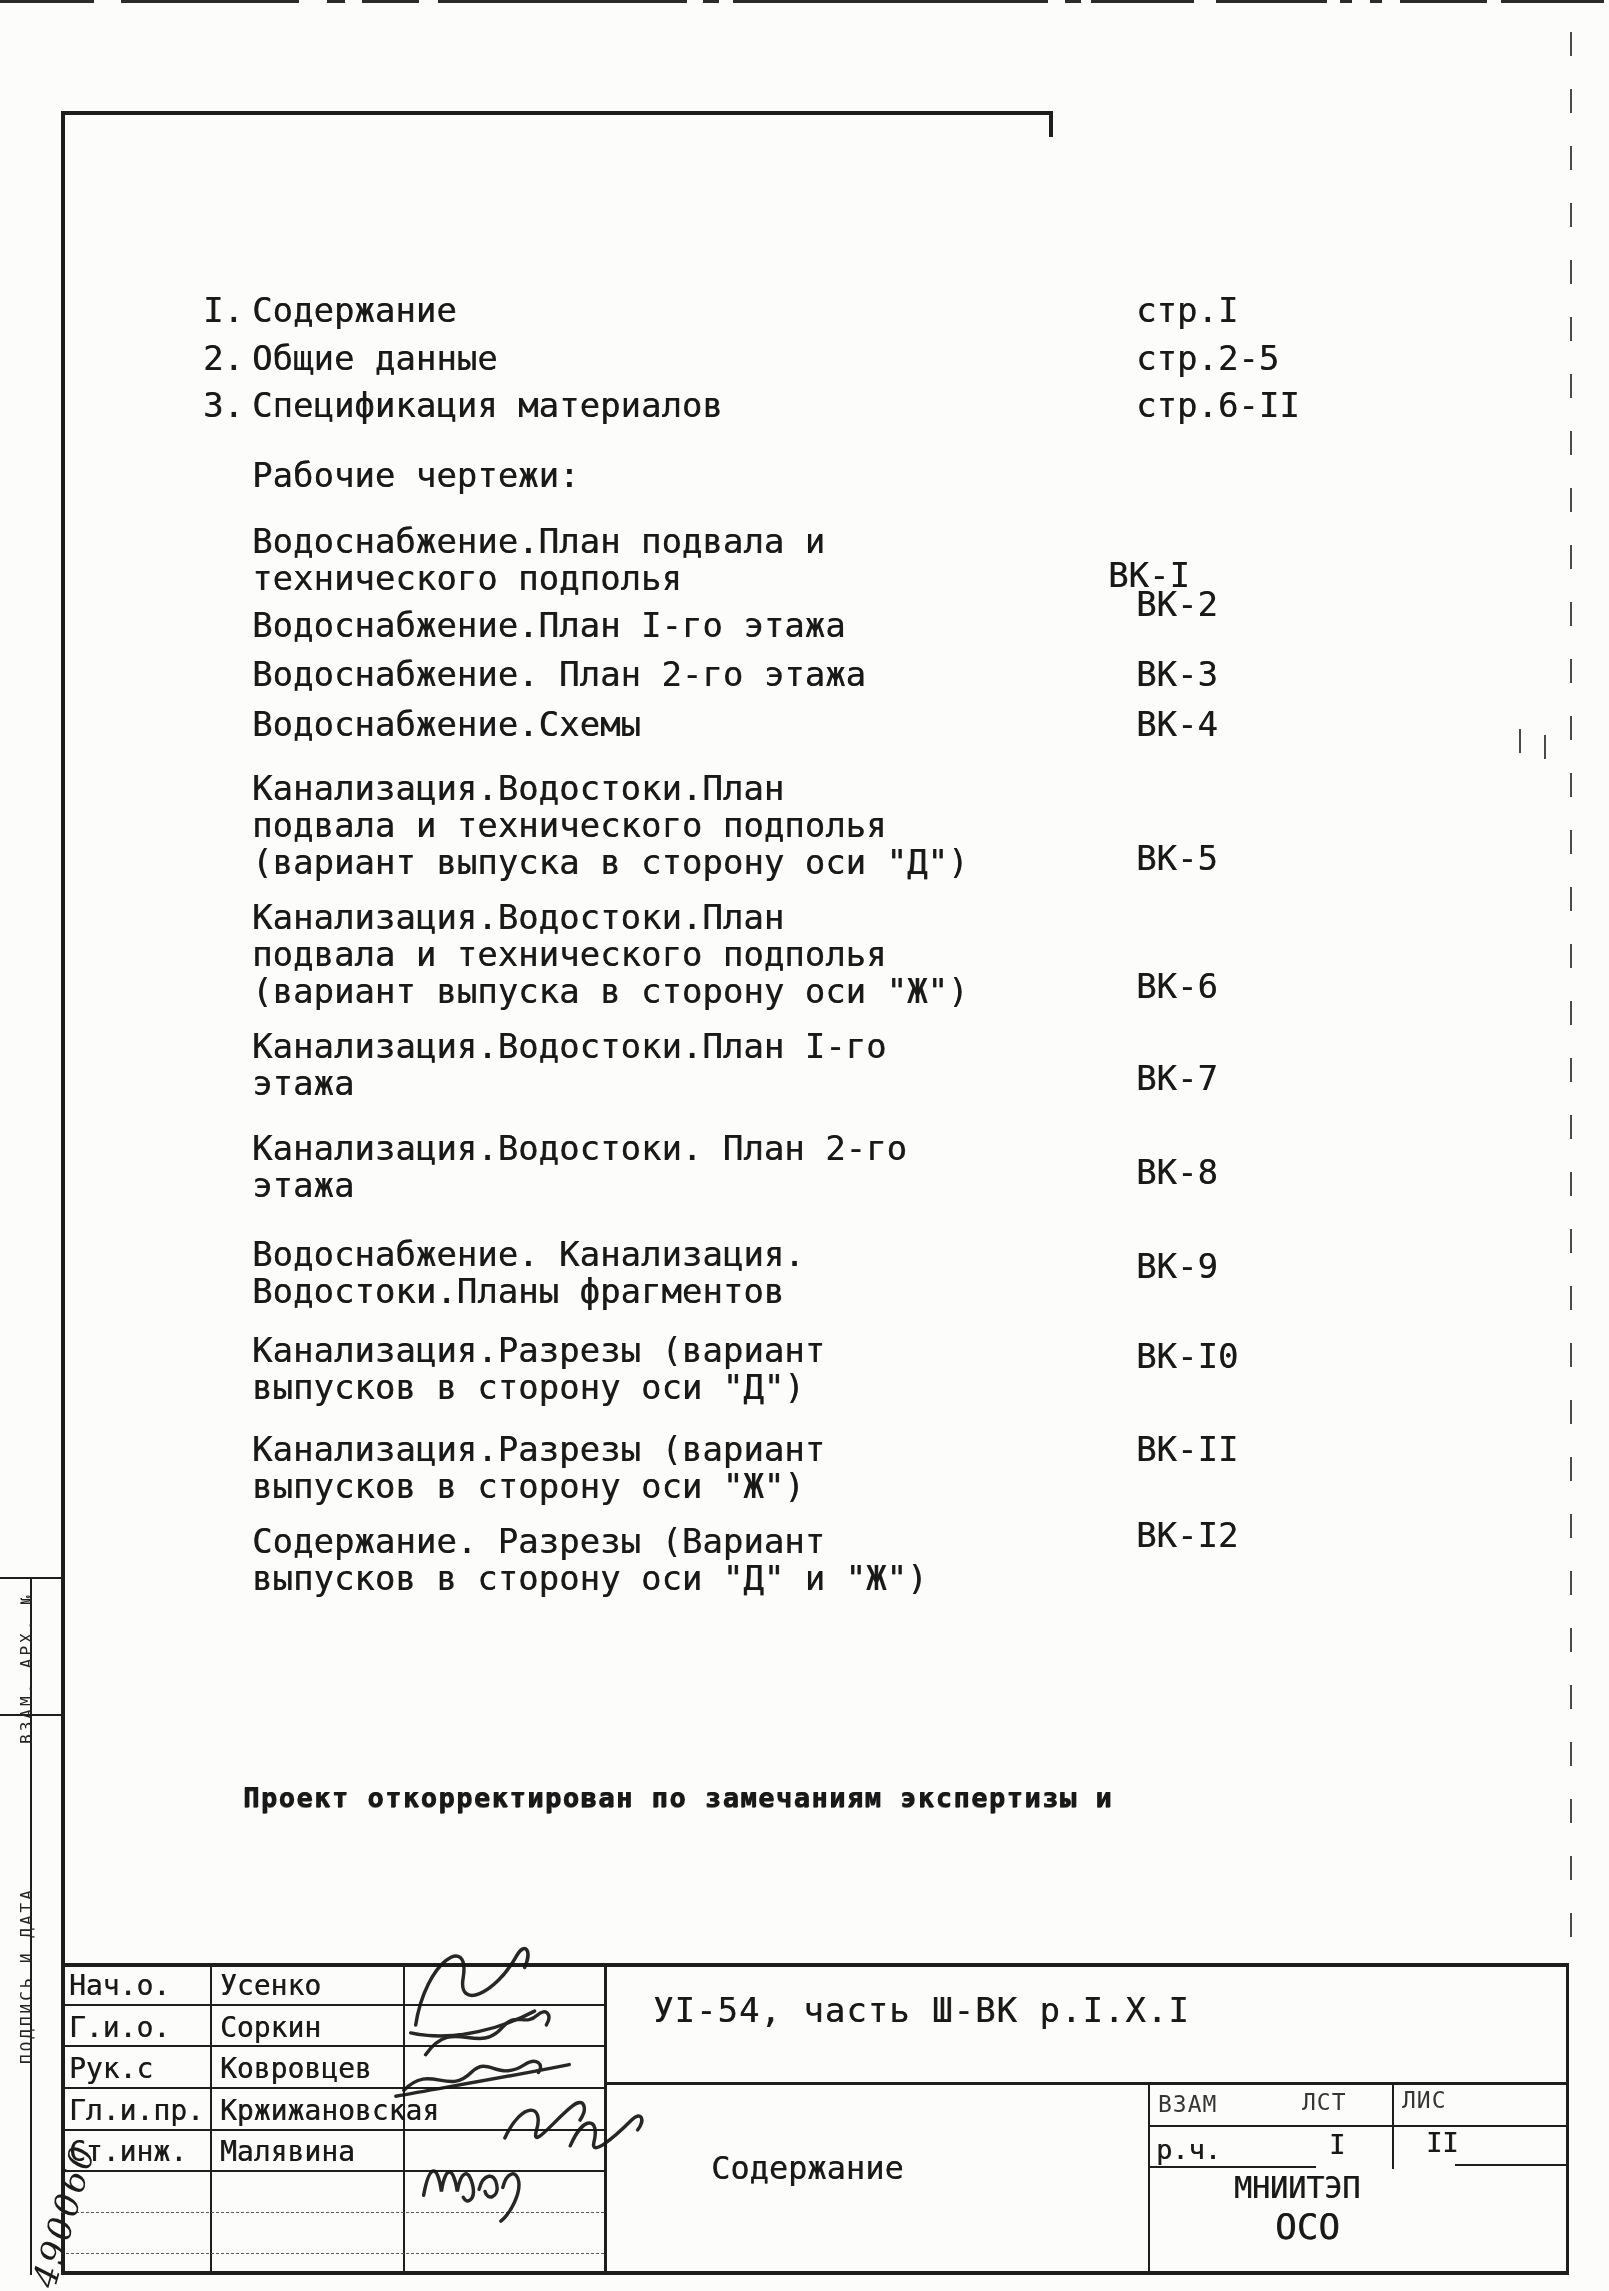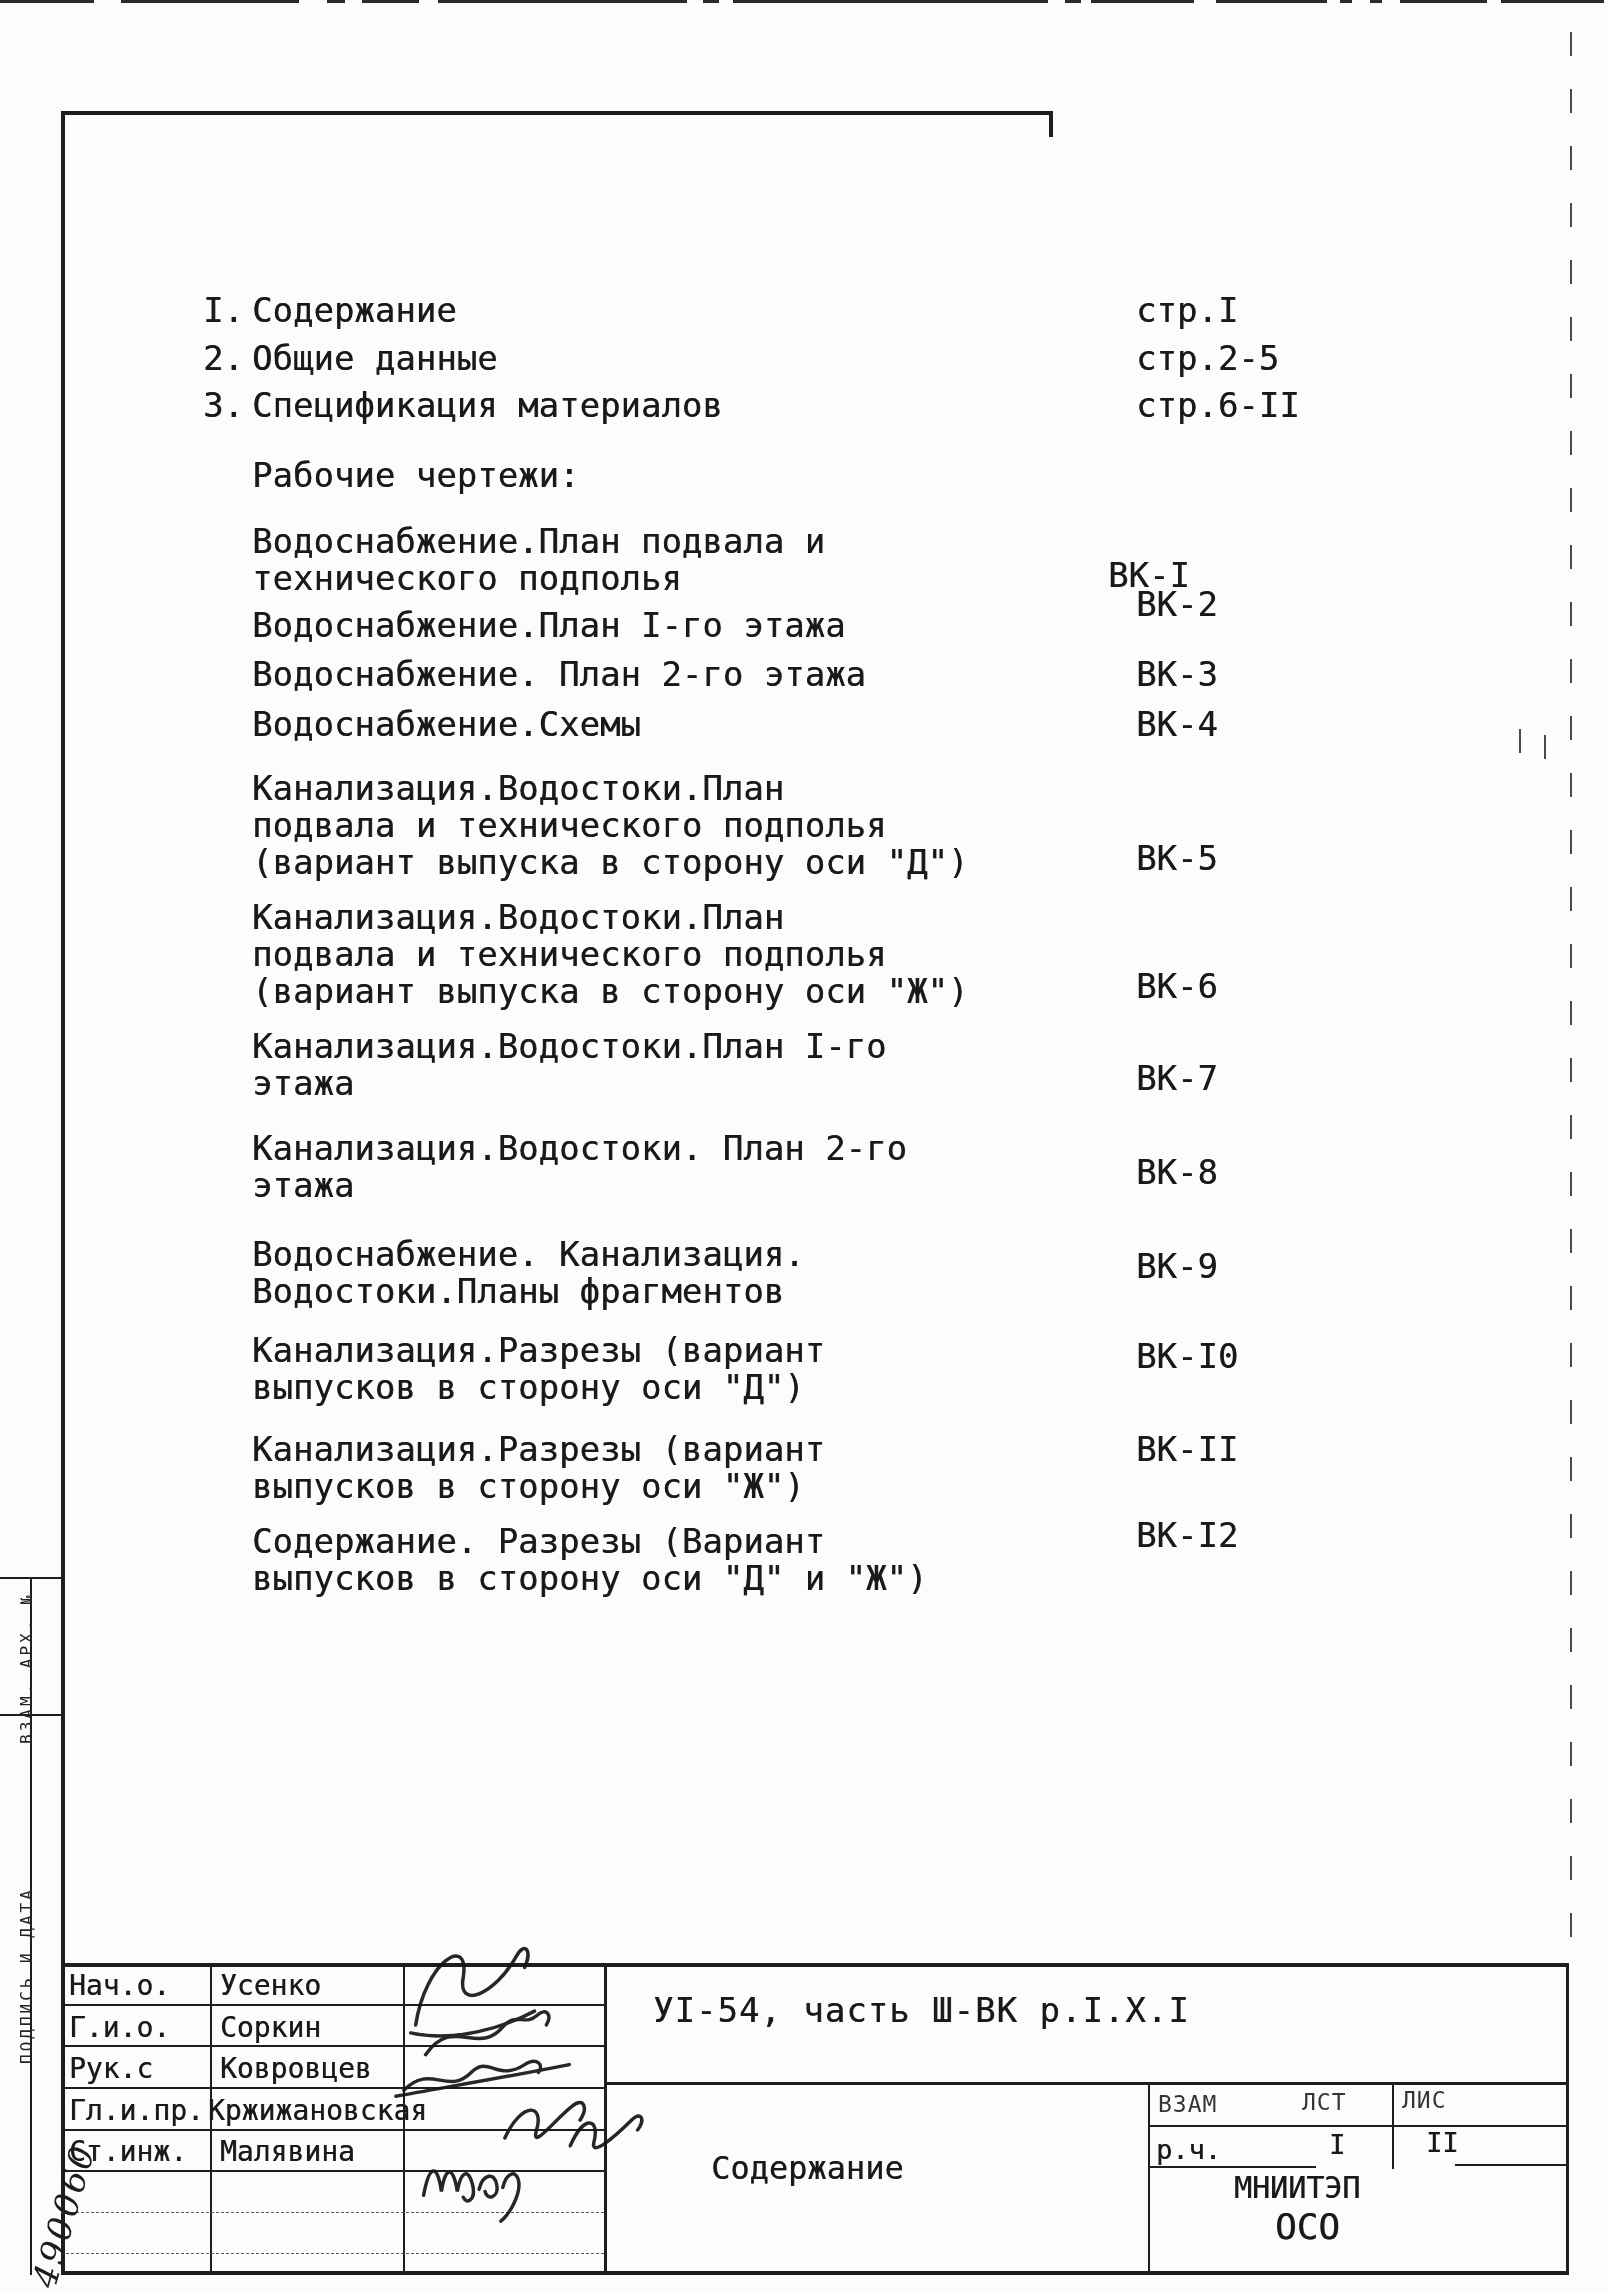--- a/index.html
+++ b/index.html
@@ -114,20 +114,21 @@
 
     <div class="tw" style="left:252px;top:1431px">Канализация.Разрезы (вариант
 выпусков в сторону оси "Ж")</div>
     <div class="tw" style="left:1136px;top:1431px">ВК-II</div>
 
     <div class="tw" style="left:252px;top:1523px">Содержание. Разрезы (Вариант
 выпусков в сторону оси "Д" и "Ж")</div>
     <div class="tw" style="left:1136px;top:1517px">ВК-I2</div>
   </div>
 
+  <div class="bold-note" style="left:243px;top:1782px">Проект откорректирован по замечаниям экспертизы и</div>
 
   <div>
 
     <div class="ln" style="left:61px;top:1963px;width:1508px;height:4px"></div>
     <div class="ln" style="left:61px;top:2271px;width:1508px;height:4px"></div>
     <div class="ln" style="left:1566px;top:1963px;width:3px;height:312px"></div>
 
     <div class="ln" style="left:210px;top:1963px;width:2px;height:308px"></div>
     <div class="ln" style="left:403px;top:1963px;width:2px;height:308px"></div>
     <div class="ln" style="left:604px;top:1963px;width:3px;height:308px"></div>
@@ -146,21 +147,21 @@
     <div>
       <span class="tw sm" style="left:69px;top:2012px">Г.и.о.</span>
       <span class="tw sm" style="left:220px;top:2012px">Соркин</span>
     </div>
     <div>
       <span class="tw sm" style="left:69px;top:2053px">Рук.с</span>
       <span class="tw sm" style="left:220px;top:2053px">Ковровцев</span>
     </div>
     <div>
       <span class="tw sm" style="left:69px;top:2095px">Гл.и.пр.</span>
-      <span class="tw sm" style="left:208px;top:2095px">Кржижановская</span>
+      <span class="tw sm" style="left:220px;top:2095px">Кржижановская</span>
     </div>
     <div>
       <span class="tw sm" style="left:69px;top:2136px">Ст.инж.</span>
       <span class="tw sm" style="left:220px;top:2136px">Малявина</span>
     </div>
 
     <svg class="sig" style="left:376px;top:1916px" width="327" height="317" viewBox="0 0 330 320" fill="none" stroke="#151515" stroke-width="3.5" stroke-linecap="round" opacity="0.92">
       <g>
         <path d="M 40,110 C 50,45 95,18 88,62 C 82,95 120,80 142,40 C 150,26 158,34 150,52"></path>
         <path d="M 35,118 C 80,128 130,112 160,96"></path>

